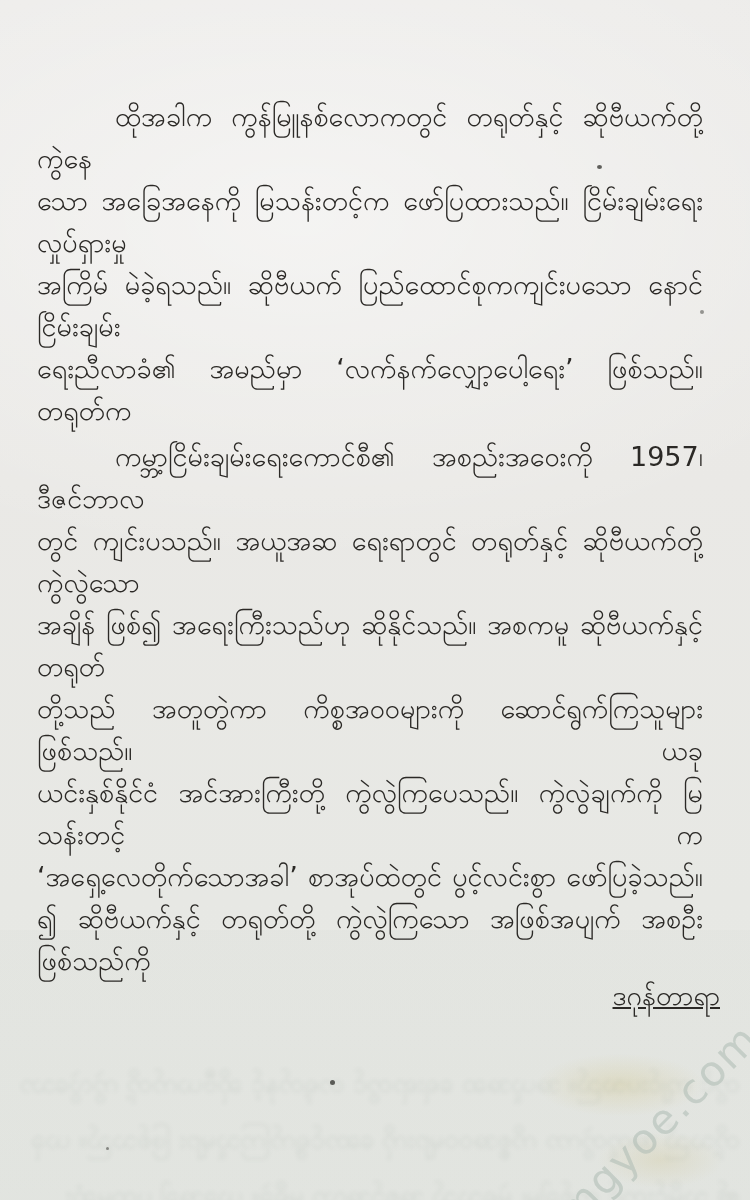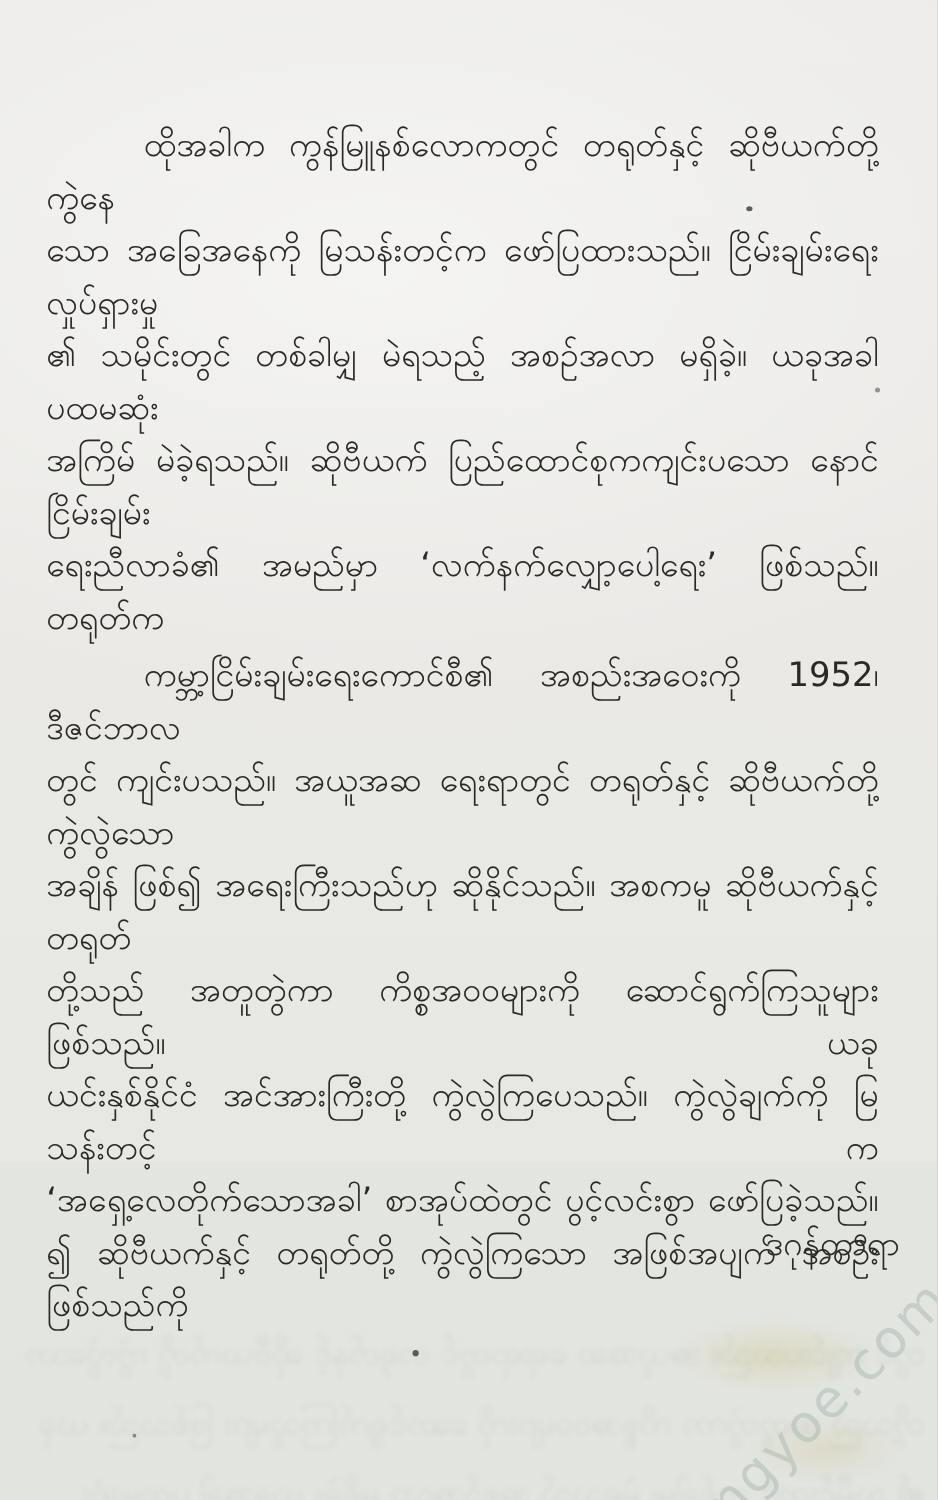--- a/index.html
+++ b/index.html
@@ -59,20 +59,21 @@
   .fill { text-align-last: justify; }
   .end  { text-align-last: left; }
   .para-first { text-indent: 78px; }
   .signature {
     position: absolute;
     right: 30px;
     top: 972px;
     text-align: right;
     font-size: 27px;
     line-height: 47px;
+    text-decoration: underline;
   }
   .watermark {
     position: absolute;
     left: 520px;
     top: 1088px;
     width: 300px;
     transform: rotate(-45deg);
     transform-origin: center;
     font-size: 42px;
     letter-spacing: 2px;
@@ -103,27 +104,26 @@
     <div>တွင် ကျင်းပသည်။ အယူအဆ ရေးရာတွင် တရုတ်နှင့် ဆိုဗီယက်တို့ ကွဲလွဲသော</div>
     <div>တို့သည် အတူတွဲကာ ကိစ္စအဝဝများကို ဆောင်ရွက်ကြသူများ ဖြစ်သည်။ ယခု</div>
     <div>၏ သမိုင်းတွင် တစ်ခါမျှ မဲရသည့် အစဉ်အလာ မရှိခဲ့။ ယခုအခါ ပထမဆုံး</div>
   </div>
 
   <div class="text-block">
 
     <div class="para">
       <span class="line fill para-first">ထိုအခါက ကွန်မြူနစ်လောကတွင် တရုတ်နှင့် ဆိုဗီယက်တို့ ကွဲနေ</span>
       <span class="line fill">သော အခြေအနေကို မြသန်းတင့်က ဖော်ပြထားသည်။ ငြိမ်းချမ်းရေး လှုပ်ရှားမှု</span>
-      <span class="line fill">၏ သမိုင်းတွင် တစ်ခါမျှ မဲရသည့် အစဉ်အလာ မရှိခဲ့။ ယခုအခါ ပထမဆုံး</span>
       <span class="line fill">အကြိမ် မဲခဲ့ရသည်။ ဆိုဗီယက် ပြည်ထောင်စုကကျင်းပသော နောင် ငြိမ်းချမ်း</span>
       <span class="line fill">ရေးညီလာခံ၏ အမည်မှာ ‘လက်နက်လျှော့ပေါ့ရေး’ ဖြစ်သည်။ တရုတ်က</span>
     </div>
 
     <div class="para">
-      <span class="line fill para-first">ကမ္ဘာ့ငြိမ်းချမ်းရေးကောင်စီ၏ အစည်းအဝေးကို 1952၊ ဒီဇင်ဘာလ</span>
+      <span class="line fill para-first">ကမ္ဘာ့ငြိမ်းချမ်းရေးကောင်စီ၏ အစည်းအဝေးကို 1957၊ ဒီဇင်ဘာလ</span>
       <span class="line fill">တွင် ကျင်းပသည်။ အယူအဆ ရေးရာတွင် တရုတ်နှင့် ဆိုဗီယက်တို့ ကွဲလွဲသော</span>
       <span class="line fill">အချိန် ဖြစ်၍ အရေးကြီးသည်ဟု ဆိုနိုင်သည်။ အစကမူ ဆိုဗီယက်နှင့် တရုတ်</span>
       <span class="line fill">တို့သည် အတူတွဲကာ ကိစ္စအဝဝများကို ဆောင်ရွက်ကြသူများ ဖြစ်သည်။ ယခု</span>
       <span class="line fill">ယင်းနှစ်နိုင်ငံ အင်အားကြီးတို့ ကွဲလွဲကြပေသည်။ ကွဲလွဲချက်ကို မြသန်းတင့် က</span>
       <span class="line fill">‘အရှေ့လေတိုက်သောအခါ’ စာအုပ်ထဲတွင် ပွင့်လင်းစွာ ဖော်ပြခဲ့သည်။</span>
       <span class="line fill">၍ ဆိုဗီယက်နှင့် တရုတ်တို့ ကွဲလွဲကြသော အဖြစ်အပျက် အစဦး ဖြစ်သည်ကို</span>
 
     </div>
 
   </div>

